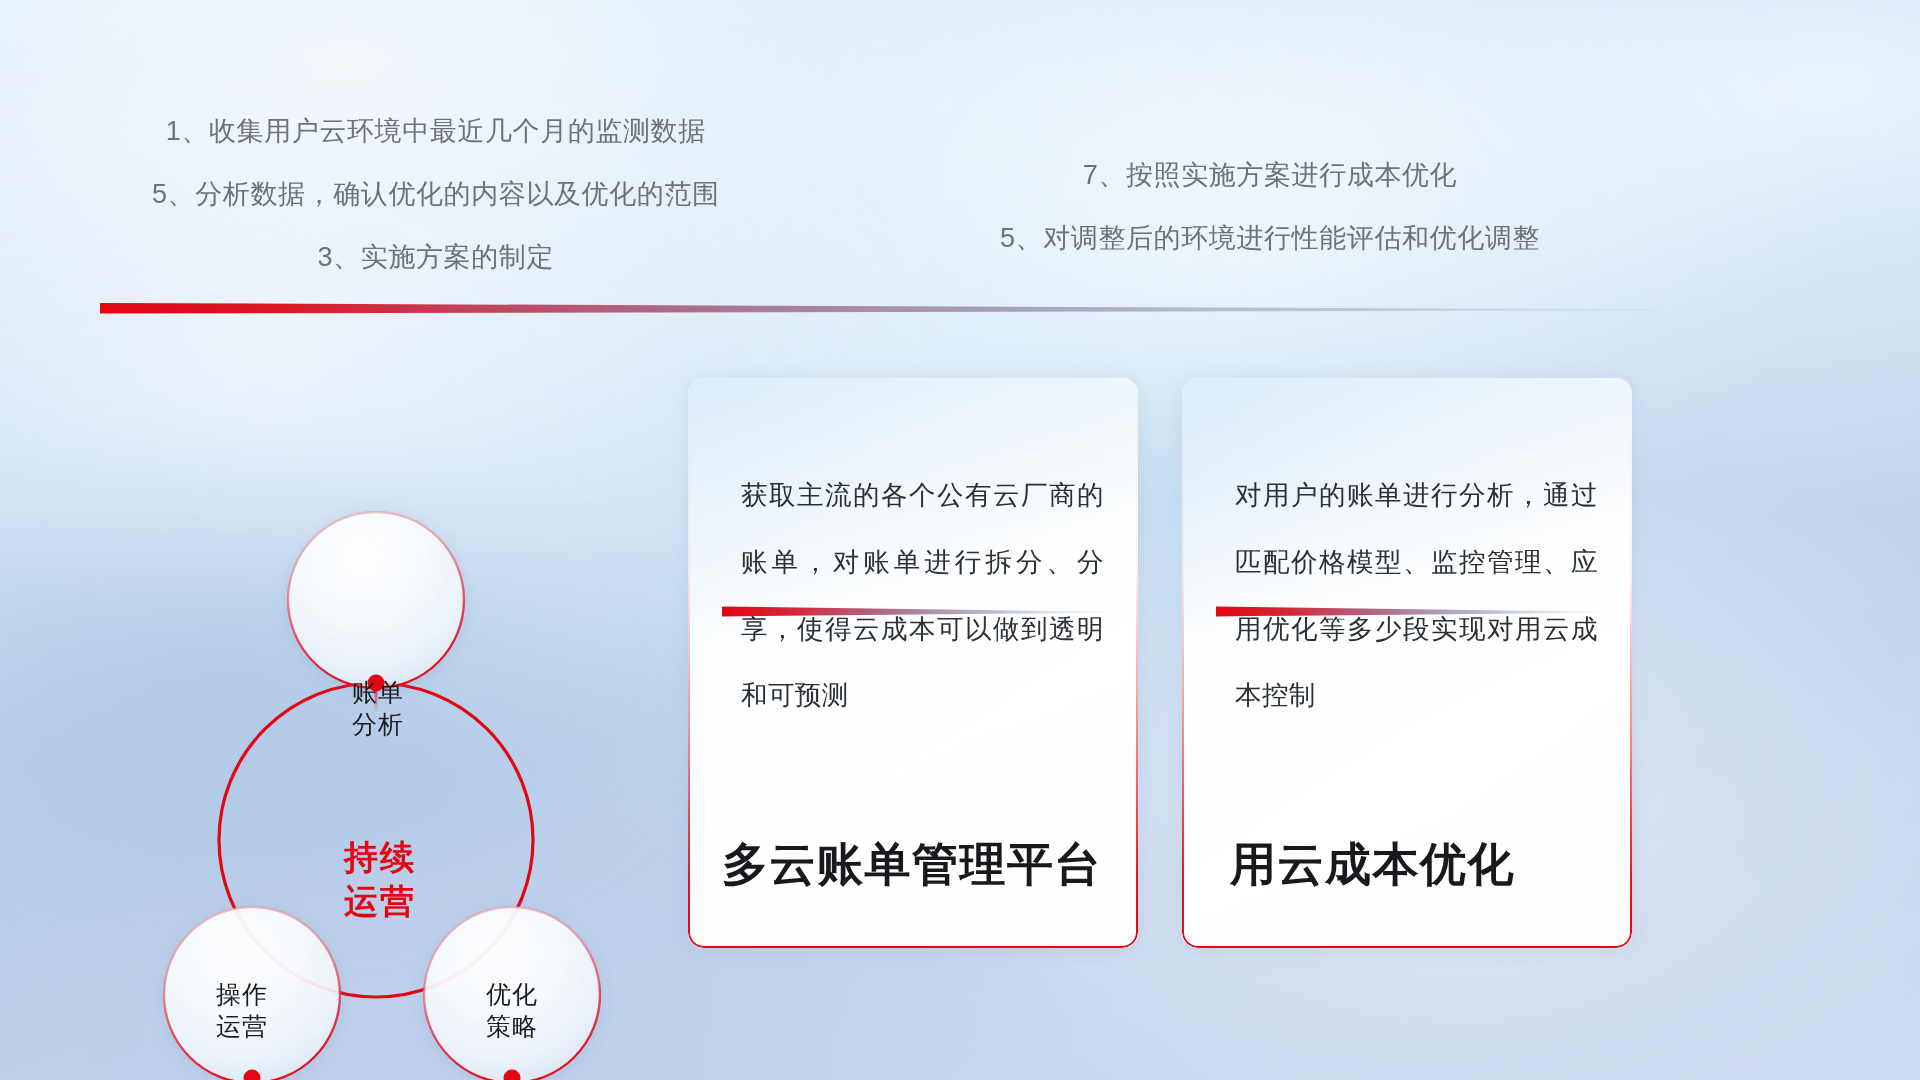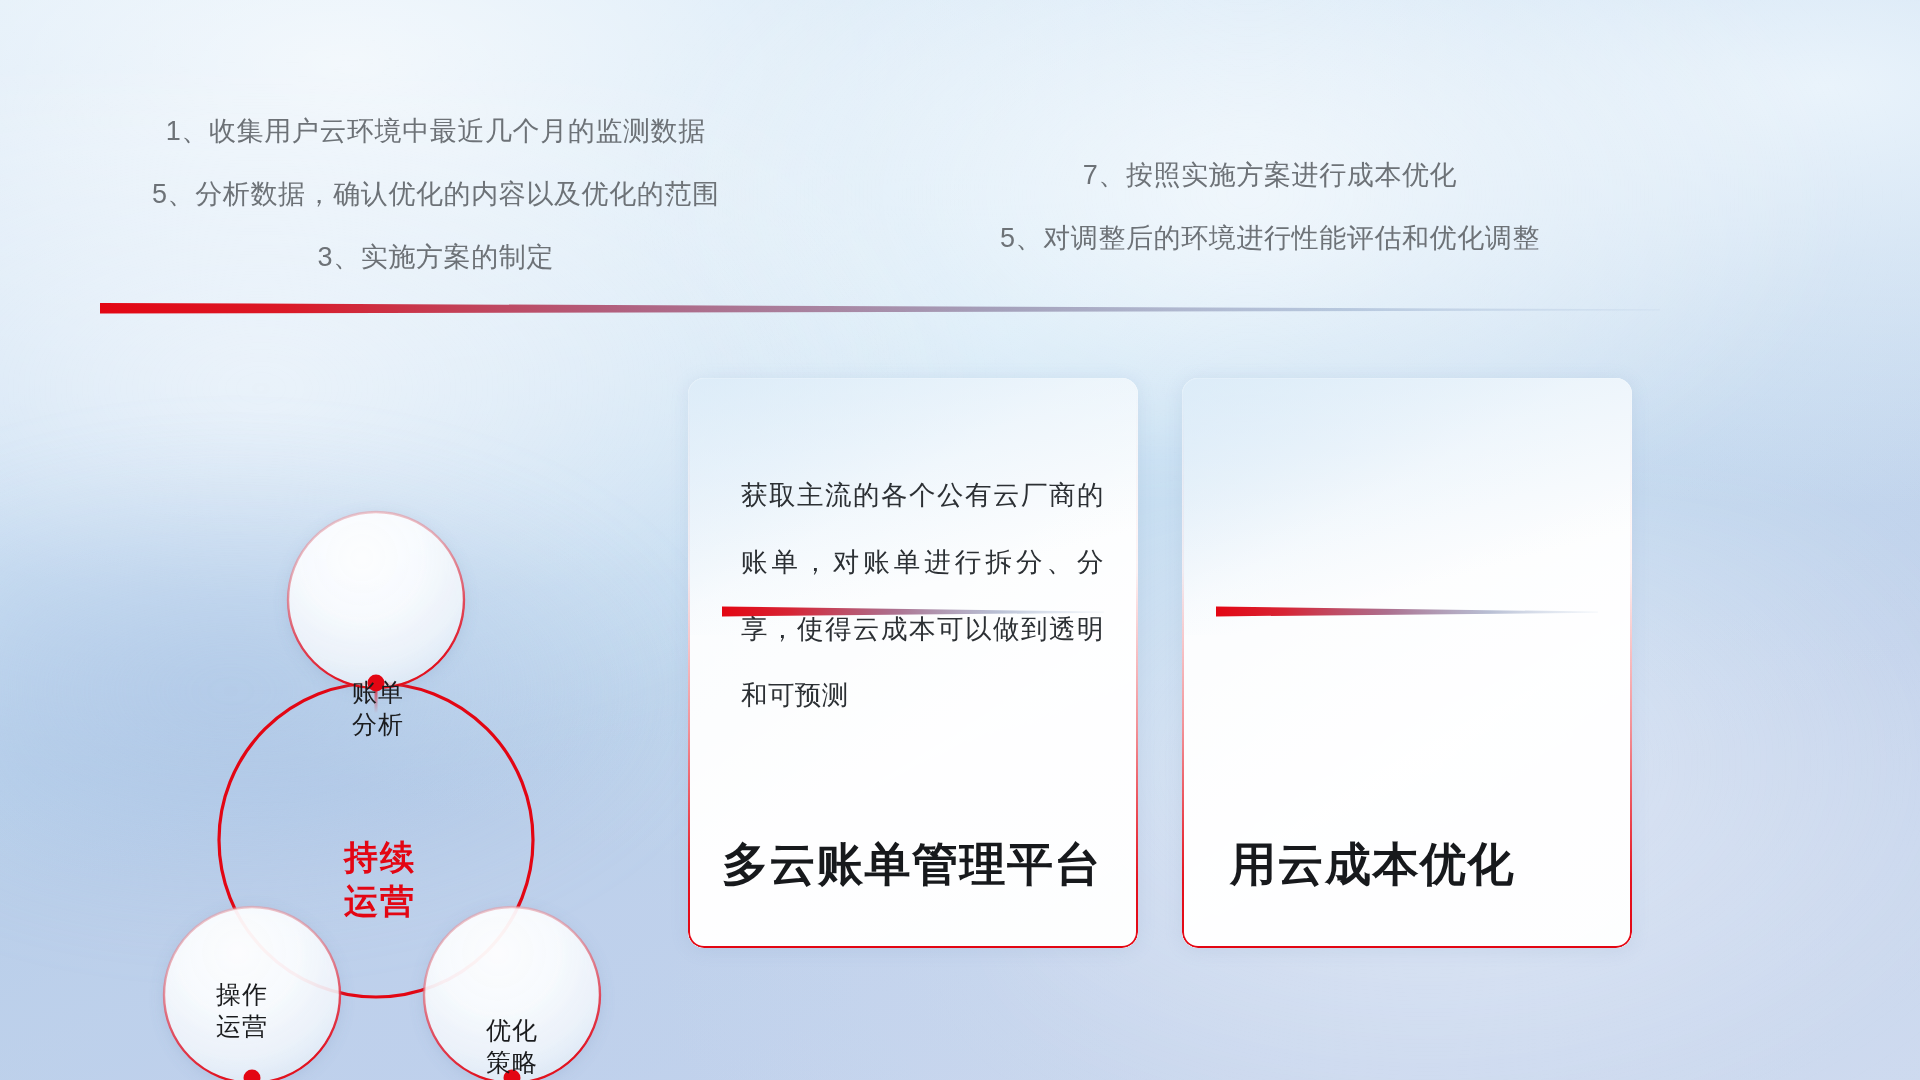--- a/index.html
+++ b/index.html
@@ -80,21 +80,21 @@
     text-align: center;
     color: #1b1c1e;
     font-size: 25px;
     font-weight: normal;
     line-height: 1.28;
     letter-spacing: 1px;
     white-space: pre-line;
   }
   #label-billing  { left: 218px; top: 326px; width: 160px; }
   #label-ops      { left: 82px;  top: 628px; width: 160px; }
-  #label-strategy { left: 352px; top: 628px; width: 160px; margin-top: 36px; }
+  #label-strategy { left: 352px; top: 628px; width: 160px; }
 
   #label-center {
     position: absolute;
     left: 215px; top: 485px; width: 170px;
     text-align: center;
     color: #e30613;
     font-size: 34px;
     font-weight: bold;
     line-height: 1.3;
     letter-spacing: 2px;
@@ -273,20 +273,21 @@
       </defs>
       <path d="M0,2.5 L382,7.6 L382,8.8 L0,12.4 Z" fill="url(#ruleGrad1)"></path>
     </svg>
   </div>
   <div class="card-title">多云账单管理平台</div>
 </div>
 
 <div class="card" id="card-2">
   <div class="card-sheen"></div>
   <div class="card-edge"></div>
+  <div class="card-body">对用户的账单进行分析，通过匹配价格模型、监控管理、应用优化等多少段实现对用云成本控制</div>
   <div class="card-rule">
     <svg viewBox="0 0 382 14" preserveAspectRatio="none" aria-hidden="true">
       <defs>
         <linearGradient id="ruleGrad2" x1="0" y1="0" x2="1" y2="0">
           <stop offset="0" stop-color="#e30613" stop-opacity="1"></stop>
           <stop offset="0.18" stop-color="#d5192a" stop-opacity="0.95"></stop>
           <stop offset="0.45" stop-color="#96486f" stop-opacity="0.78"></stop>
           <stop offset="0.72" stop-color="#7a86ad" stop-opacity="0.52"></stop>
           <stop offset="1" stop-color="#a8c0dc" stop-opacity="0.10"></stop>
         </linearGradient>

